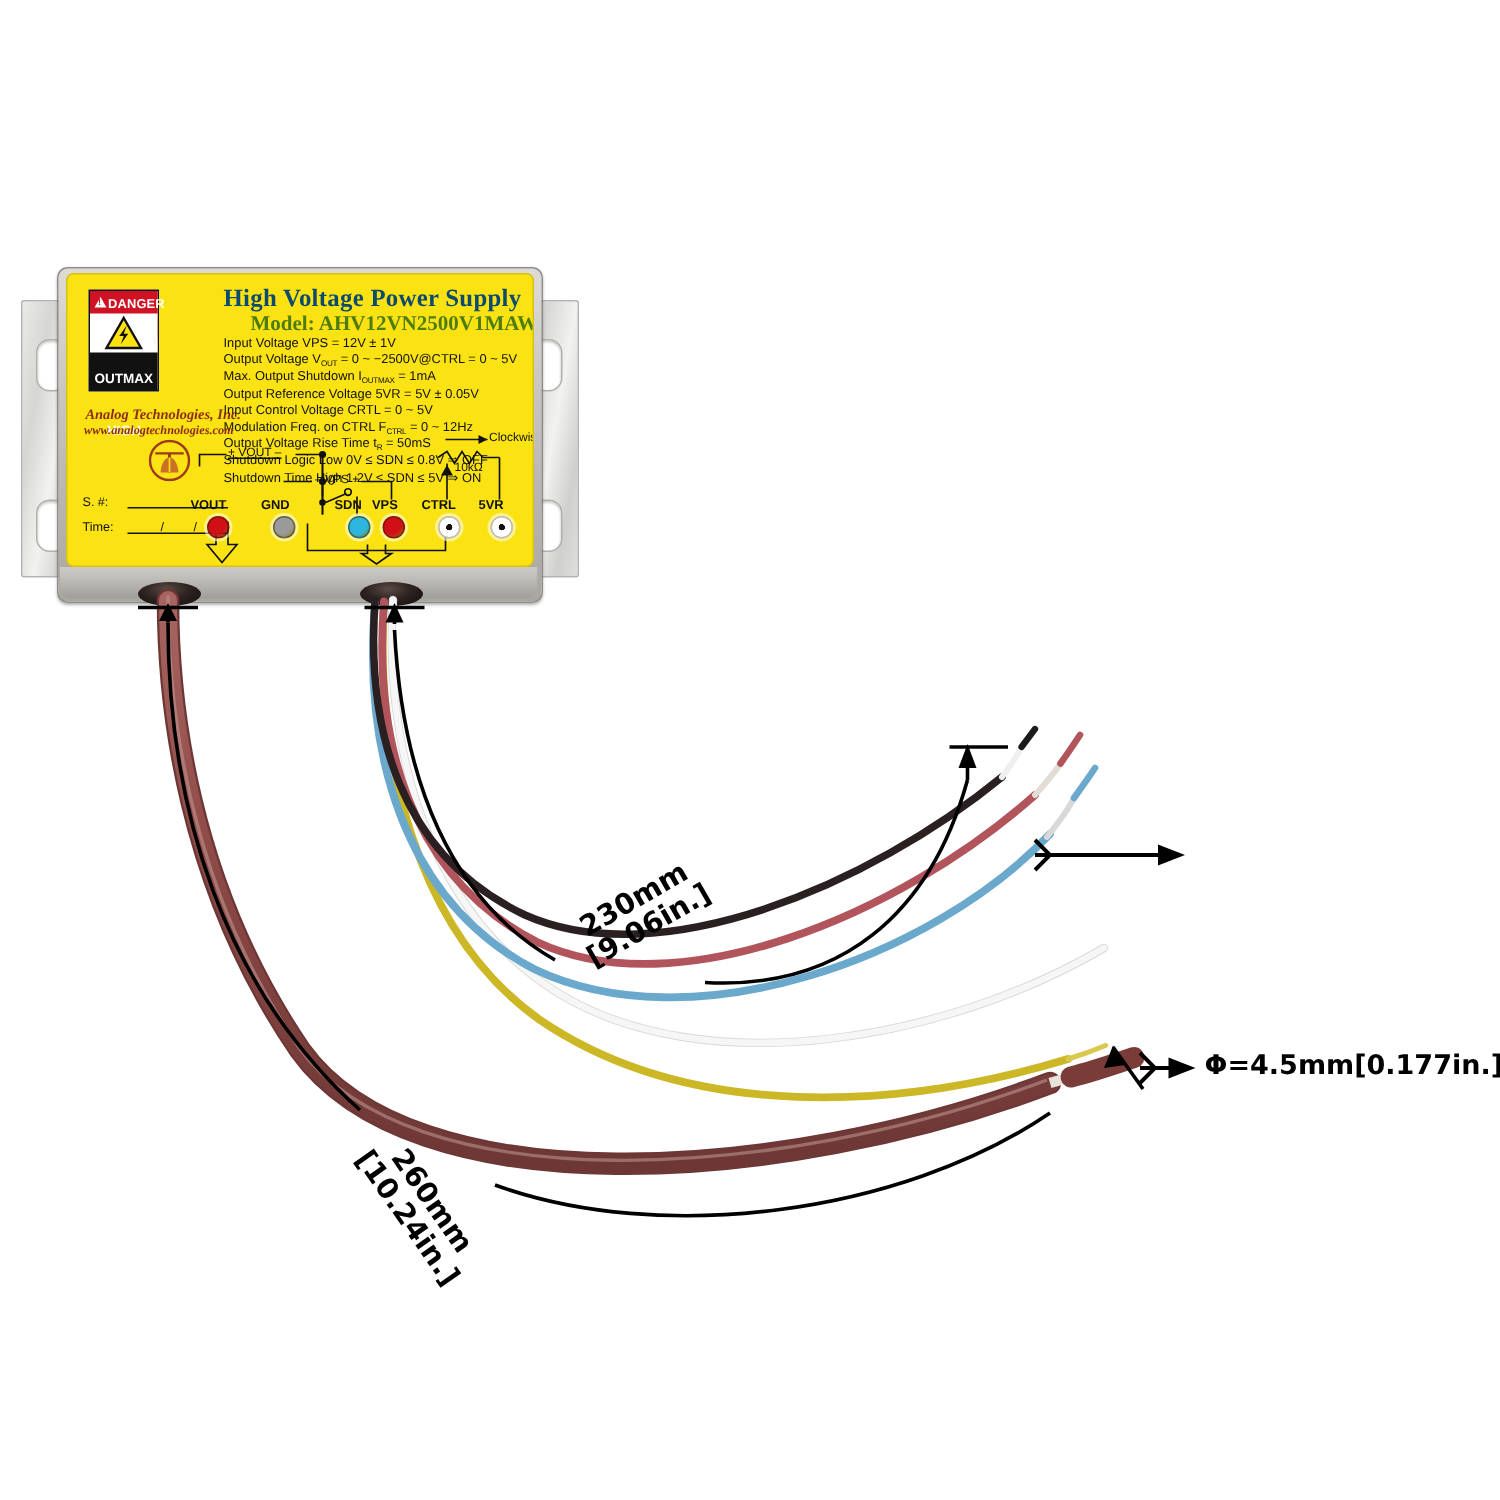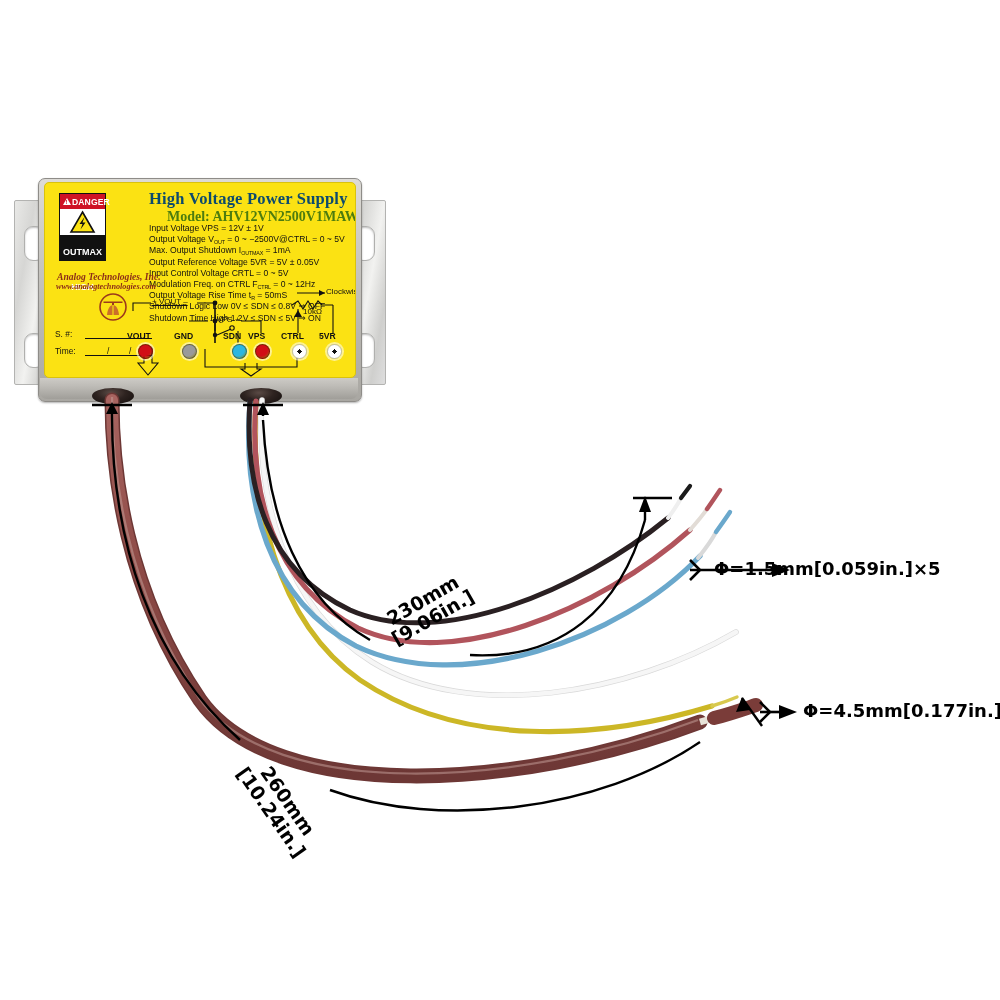--- a/index.html
+++ b/index.html
@@ -290,21 +290,20 @@
     </g>
     <polygon points="790,570 772,563 772,577" fill="#000"></polygon>
 
     <g stroke="#000" stroke-width="2.6" fill="none">
       <path d="M760,712 L782,712"></path>
       <path d="M760,702 L770,712 L760,722"></path>
     </g>
     <polygon points="797,712 779,705 779,719" fill="#000"></polygon>
   </svg>
 
-  <div class="callout" style="left:714px;top:558px;">Φ=1.5mm[0.059in.]×5</div>
 
   <div class="callout" style="left:803px;top:700px;">Φ=4.5mm[0.177in.]</div>
 
   <div class="lenlab" style="left:378px;top:614px;transform:rotate(-30deg);transform-origin:left top;">
     <div>230mm</div>
     <div>[9.06in.]</div>
   </div>
 
   <div class="lenlab" style="left:266px;top:752px;transform:rotate(55deg);transform-origin:left top;">
     <div>260mm</div>

